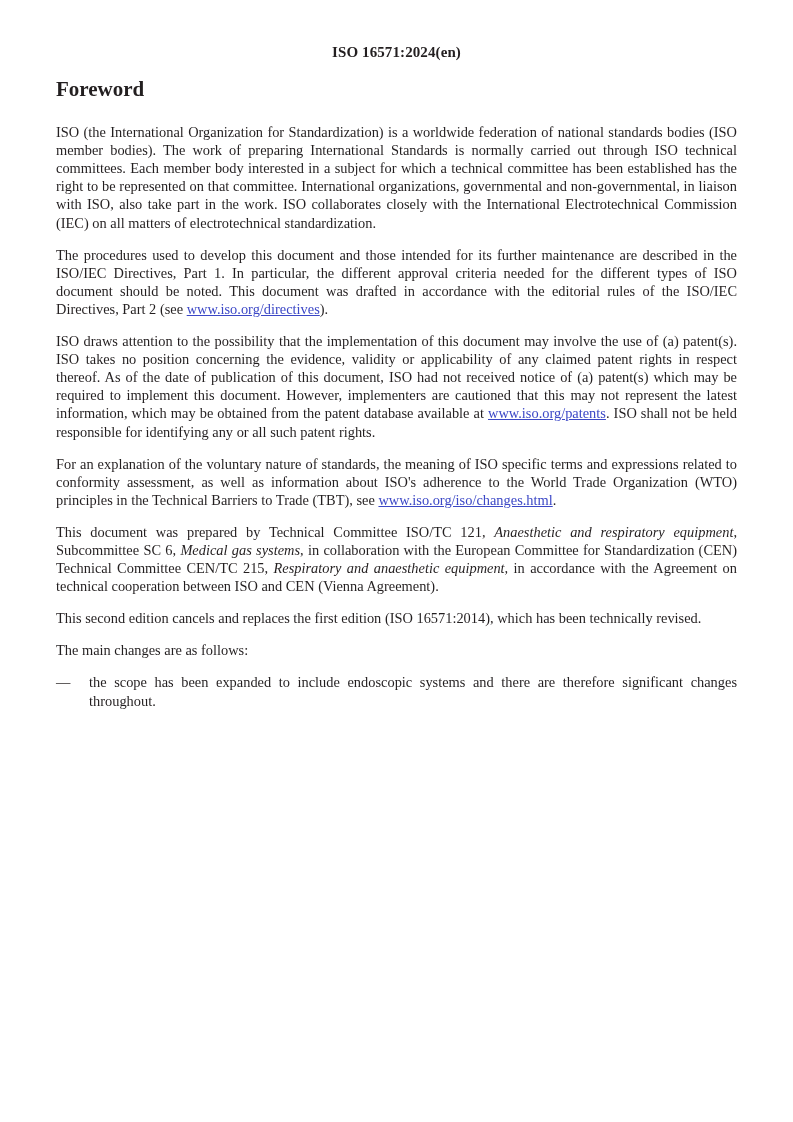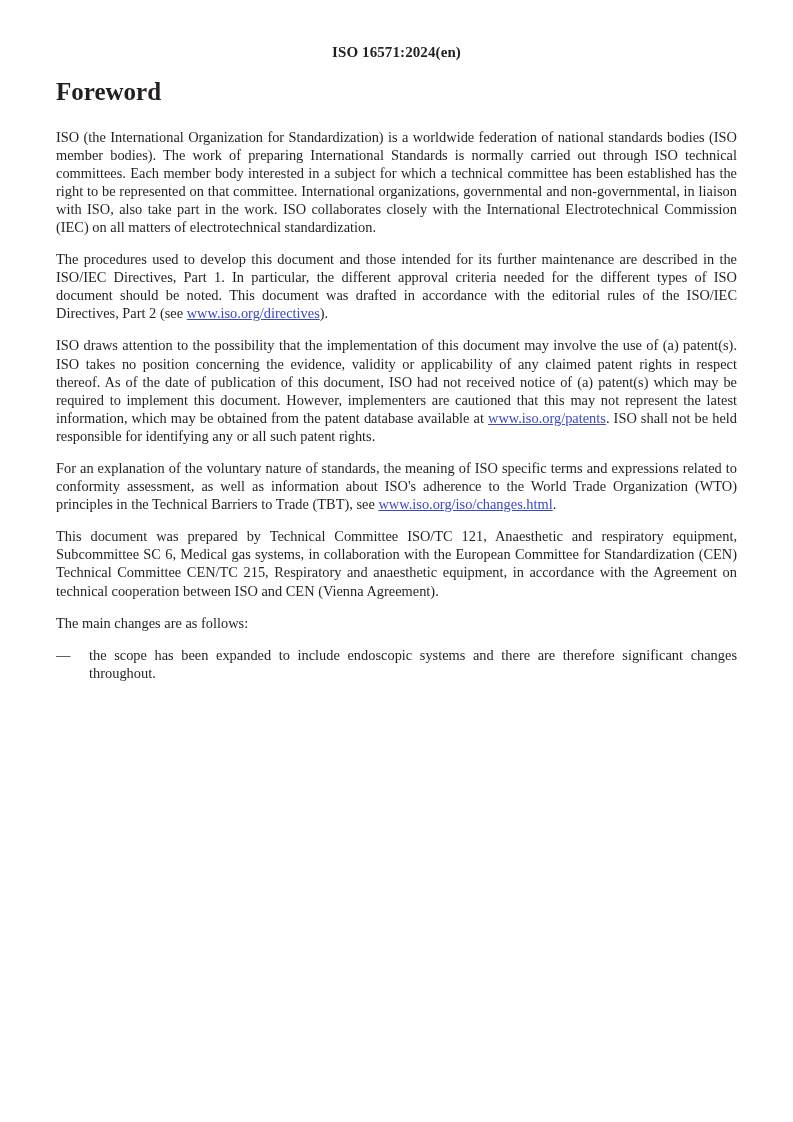--- a/index.html
+++ b/index.html
@@ -33,21 +33,21 @@
     letter-spacing: 0.1px;
     color: #231f20;
   }
   .content {
     position: absolute;
     left: 56px;
     top: 78px;
     width: 681px;
   }
   h1.section-title {
-    font-size: 25px;
+    font-size: 21px;
     font-weight: bold;
     margin: 0 0 22px 0;
     padding: 0;
     letter-spacing: 0px;
     color: #231f20;
     line-height: 1.1;
   }
   p.body-text {
     font-size: 14.4px;
     line-height: 18.1px;
@@ -72,21 +72,21 @@
   }
   .dash-body {
     flex: 1 1 auto;
     text-align: justify;
   }
   a.doclink, .doclink {
     color: #3b47c6;
     text-decoration: underline;
     text-underline-offset: 1px;
   }
-  .ital { }
+  .ital { font-style: italic; }
   .footer-copy {
     position: absolute;
     left: 56px;
     top: 1065px;
     width: 681px;
     text-align: center;
     font-size: 11.5px;
     color: #4a4a4a;
   }
   .footer-page {
@@ -114,20 +114,21 @@
 
     <p class="body-text"><span>The procedures used to develop this document and those intended for its further maintenance are described in the ISO/IEC Directives, Part 1. In particular, the different approval criteria needed for the different types of ISO document should be noted. This document was drafted in accordance with the editorial rules of the ISO/IEC Directives, Part 2 (see </span><a class="doclink" href="#">www.iso.org/directives</a><span>).</span></p>
 
     <p class="body-text"><span>ISO draws attention to the possibility that the implementation of this document may involve the use of (a) patent(s). ISO takes no position concerning the evidence, validity or applicability of any claimed patent rights in respect thereof. As of the date of publication of this document, ISO had not received notice of (a) patent(s) which may be required to implement this document. However, implementers are cautioned that this may not represent the latest information, which may be obtained from the patent database available at </span><a class="doclink" href="#">www.iso.org/patents</a><span>. ISO shall not be held responsible for identifying any or all such patent rights.</span></p>
 
 
     <p class="body-text"><span>For an explanation of the voluntary nature of standards, the meaning of ISO specific terms and expressions related to conformity assessment, as well as information about ISO's adherence to the World Trade Organization (WTO) principles in the Technical Barriers to Trade (TBT), see </span><a class="doclink" href="#">www.iso.org/iso/changes.html</a><span>.</span></p>
 
     <p class="body-text"><span>This document was prepared by Technical Committee ISO/TC 121, </span><span class="ital">Anaesthetic and respiratory equipment</span><span>, Subcommittee SC 6, </span><span class="ital">Medical gas systems</span><span>, in collaboration with the European Committee for Standardization (CEN) Technical Committee CEN/TC 215, </span><span class="ital">Respiratory and anaesthetic equipment,</span><span> in accordance with the Agreement on technical cooperation between ISO and CEN (Vienna Agreement).</span></p>
 
+    <p class="body-text">This second edition cancels and replaces the first edition (ISO 16571:2014), which has been technically revised.</p>
 
     <p class="body-text">The main changes are as follows:</p>
 
     <div class="dash-item">
       <span class="dash-marker">—</span>
       <span class="dash-body">the scope has been expanded to include endoscopic systems and there are therefore significant changes throughout.</span>
     </div>
 
 
   </div>

